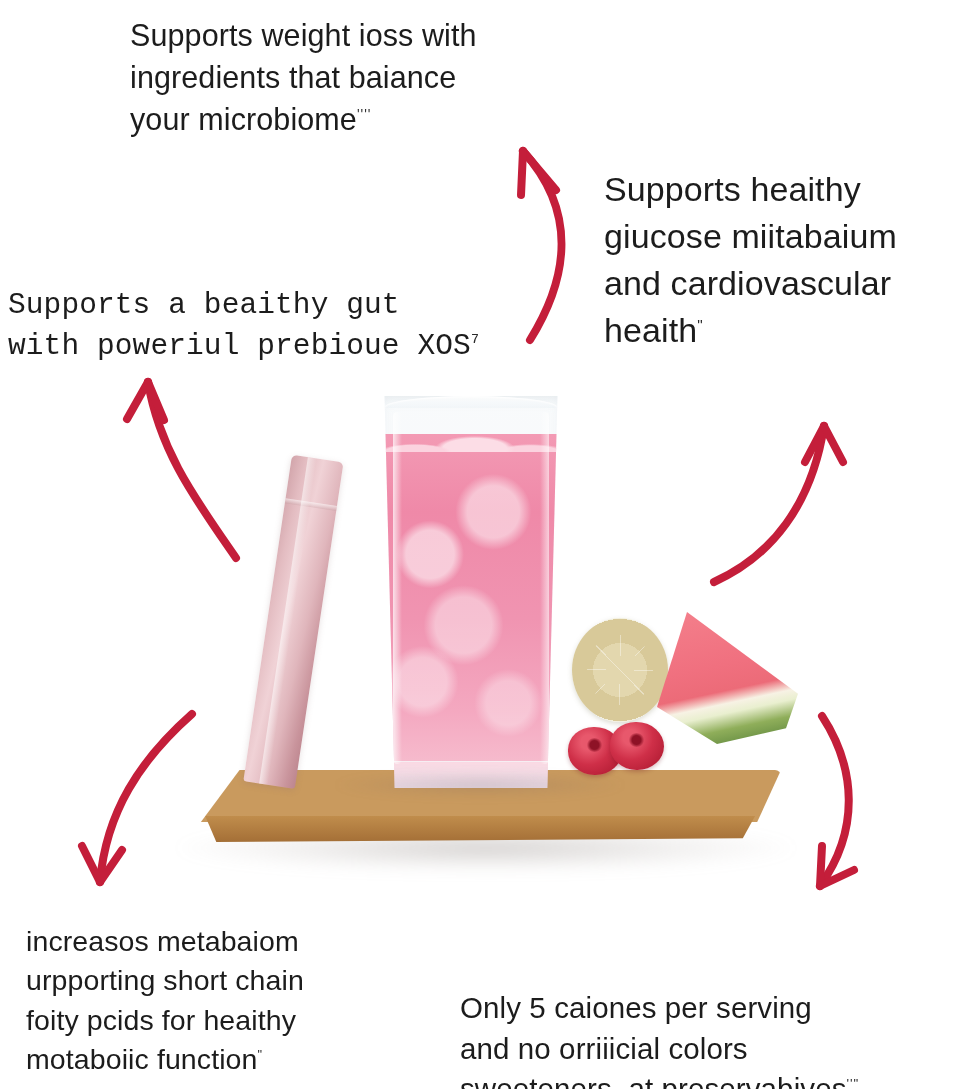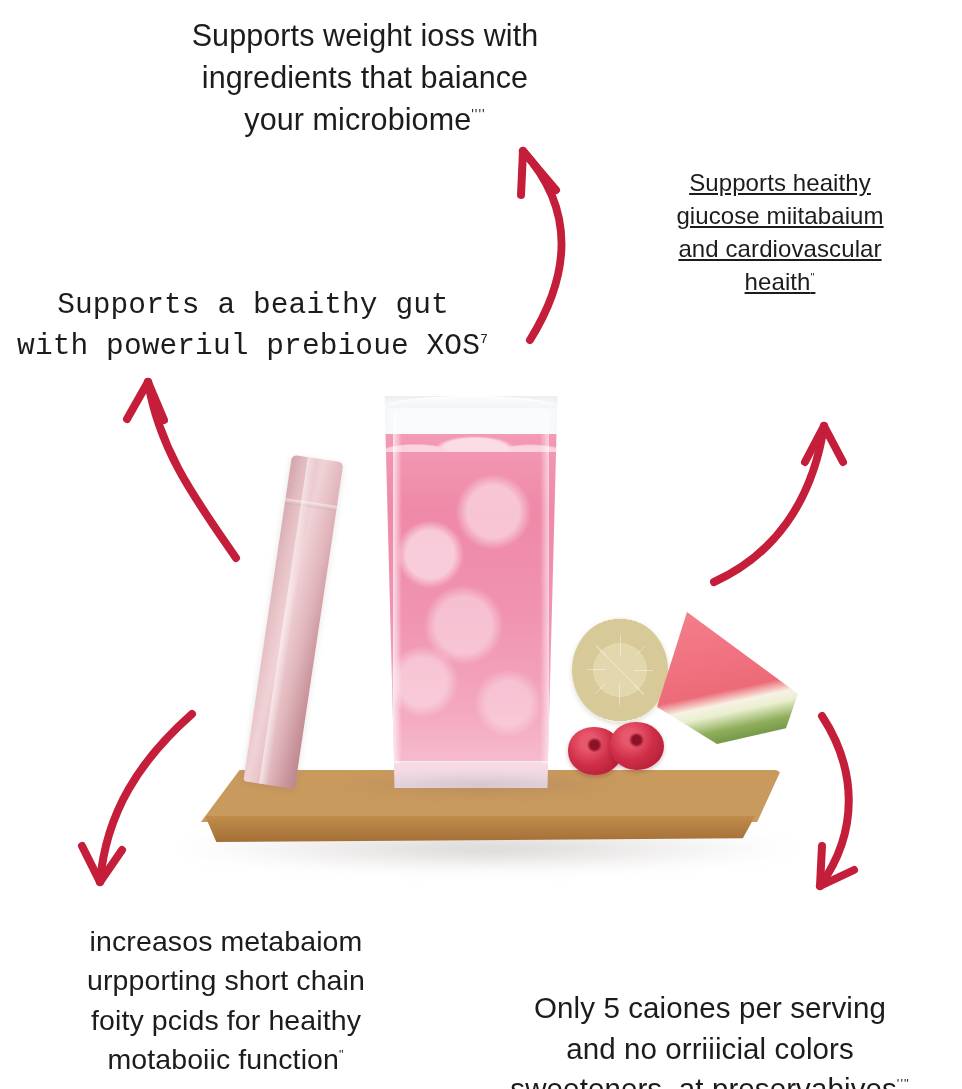--- a/index.html
+++ b/index.html
@@ -18,33 +18,33 @@
     -webkit-font-smoothing: antialiased;
   }
 
   
   .benefit {
     position: absolute;
     color: #1c1c1c;
     font-family: "Liberation Sans", sans-serif;
     font-weight: 400;
     letter-spacing: 0.1px;
-    text-align: center;
+    text-align: left;
     line-height: 1.38;
     white-space: pre-line;
   }
   .benefit .sup {
     font-size: 0.45em;
     vertical-align: super;
     letter-spacing: 1px;
     color: #2a2a2a;
   }
 
   #b-top     { left: 130px;  top: 14px;   width: 470px;  font-size: 30.5px; }
-  #b-right   { left: 604px;  top: 166px;  width: 352px;  font-size: 24px; text-decoration: underline; }
+  #b-right   { left: 604px;  top: 166px;  width: 352px;  font-size: 34px; }
   #b-left    { left: 8px;    top: 285px;  width: 490px;  font-size: 29.5px; font-family: Liberation Mono, monospace; }
   #b-botleft { left: 26px;   top: 922px;  width: 400px;  font-size: 28.5px; }
   #b-botright{ left: 460px;  top: 958px;  width: 500px;  font-size: 29.5px; margin-top: 30px; }
 
   
   #arrows {
     position: absolute;
     left: 0; top: 0;
     width: 962px; height: 1089px;
     pointer-events: none;

